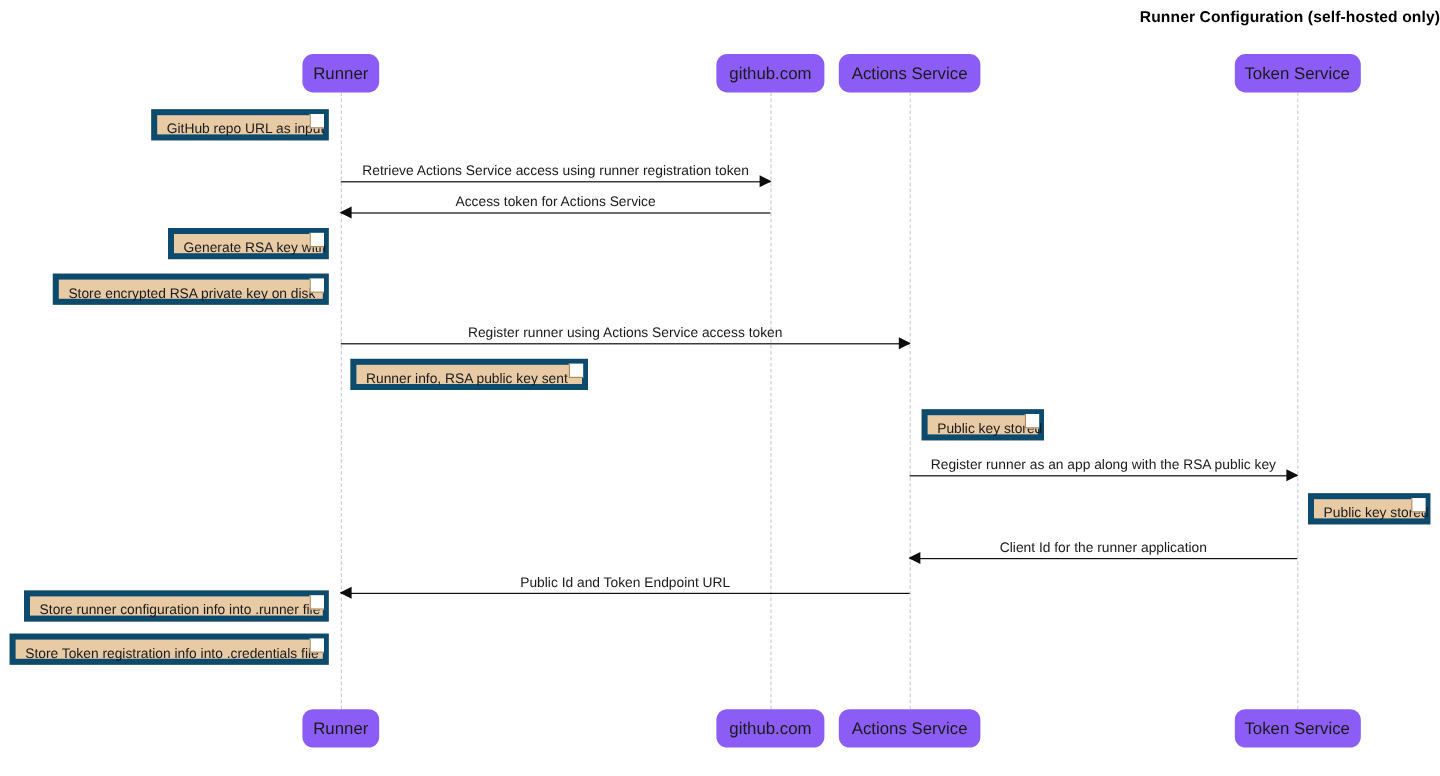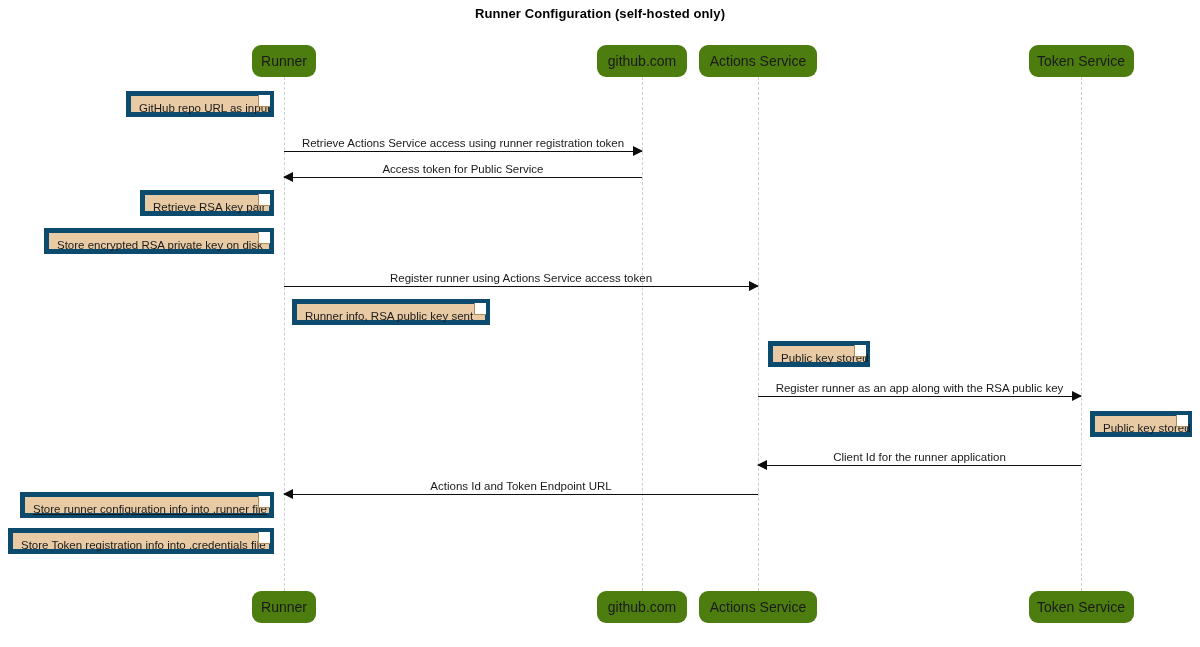--- a/index.html
+++ b/index.html
@@ -17,36 +17,36 @@
     position: relative;
     width: 1200px;
     height: 647px;
     background: #ffffff;
   }
   #diagram-title {
     position: absolute;
     top: 6px;
     left: 0;
     width: 1200px;
-    text-align: center;
+    text-align: right;
     font-size: 13px;
     font-weight: bold;
     color: #000000;
     letter-spacing: 0.1px;
   }
   
   .lifeline {
     position: absolute;
     width: 0;
     border-left: 1px dashed #cfcfcf;
   }
   
   .participant {
     position: absolute;
-    background: #4d7c0f;
+    background: #8b5cf6;
     border-radius: 9px;
     color: #1a1a1a;
     font-size: 14px;
     display: flex;
     align-items: center;
     justify-content: center;
     height: 32px;
     box-sizing: border-box;
     white-space: nowrap;
   }
@@ -153,47 +153,47 @@
     </div>
   <div id="messages-layer">
       <div class="message to-right" style="left: 284px; top: 151px; width: 358px;">
         <div class="line"></div>
         <div class="head"></div>
         <div class="label">Retrieve Actions Service access using runner registration token</div>
       </div>
       <div class="message to-left" style="left: 284px; top: 177px; width: 358px;">
         <div class="line"></div>
         <div class="head"></div>
-        <div class="label">Access token for Public Service</div>
+        <div class="label">Access token for Actions Service</div>
       </div>
       <div class="message to-right" style="left: 284px; top: 286px; width: 474px;">
         <div class="line"></div>
         <div class="head"></div>
         <div class="label">Register runner using Actions Service access token</div>
       </div>
       <div class="message to-right" style="left: 758px; top: 396px; width: 323px;">
         <div class="line"></div>
         <div class="head"></div>
         <div class="label">Register runner as an app along with the RSA public key</div>
       </div>
       <div class="message to-left" style="left: 758px; top: 465px; width: 323px;">
         <div class="line"></div>
         <div class="head"></div>
         <div class="label">Client Id for the runner application</div>
       </div>
       <div class="message to-left" style="left: 284px; top: 494px; width: 474px;">
         <div class="line"></div>
         <div class="head"></div>
-        <div class="label">Actions Id and Token Endpoint URL</div>
+        <div class="label">Public Id and Token Endpoint URL</div>
       </div>
     </div>
   <div id="notes-layer">
       <div class="note" style="left: 126px; top: 91px; width: 148px;"><span>GitHub repo URL as input</span><span class="fold"></span></div>
-      <div class="note" style="left: 140px; top: 190px; width: 134px;"><span>Retrieve RSA key pair</span><span class="fold"></span></div>
+      <div class="note" style="left: 140px; top: 190px; width: 134px;"><span>Generate RSA key with</span><span class="fold"></span></div>
       <div class="note" style="left: 44px; top: 228px; width: 230px;"><span>Store encrypted RSA private key on disk</span><span class="fold"></span></div>
       <div class="note" style="left: 292px; top: 299px; width: 198px;"><span>Runner info, RSA public key sent</span><span class="fold"></span></div>
       <div class="note" style="left: 768px; top: 341px; width: 102px;"><span>Public key stored</span><span class="fold"></span></div>
       <div class="note" style="left: 1090px; top: 411px; width: 102px;"><span>Public key stored</span><span class="fold"></span></div>
-      <div class="note" style="left: 20px; top: 492px; width: 254px; text-decoration: underline;"><span>Store runner configuration info into .runner file</span><span class="fold"></span></div>
+      <div class="note" style="left: 20px; top: 492px; width: 254px;"><span>Store runner configuration info into .runner file</span><span class="fold"></span></div>
       <div class="note" style="left: 8px; top: 528px; width: 266px;"><span>Store Token registration info into .credentials file</span><span class="fold"></span></div>
     </div>
 
 </div>
 
 </body></html>

